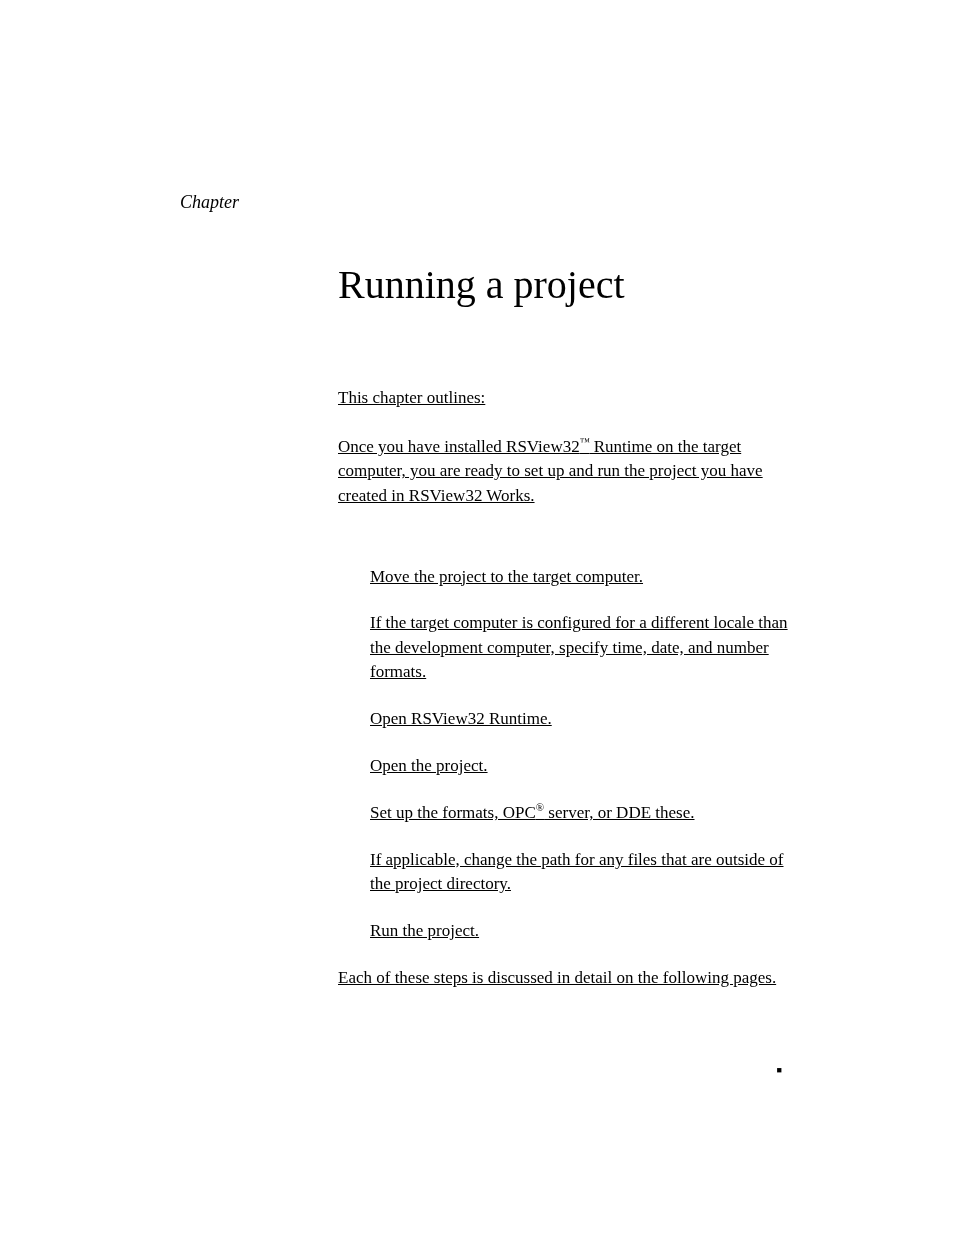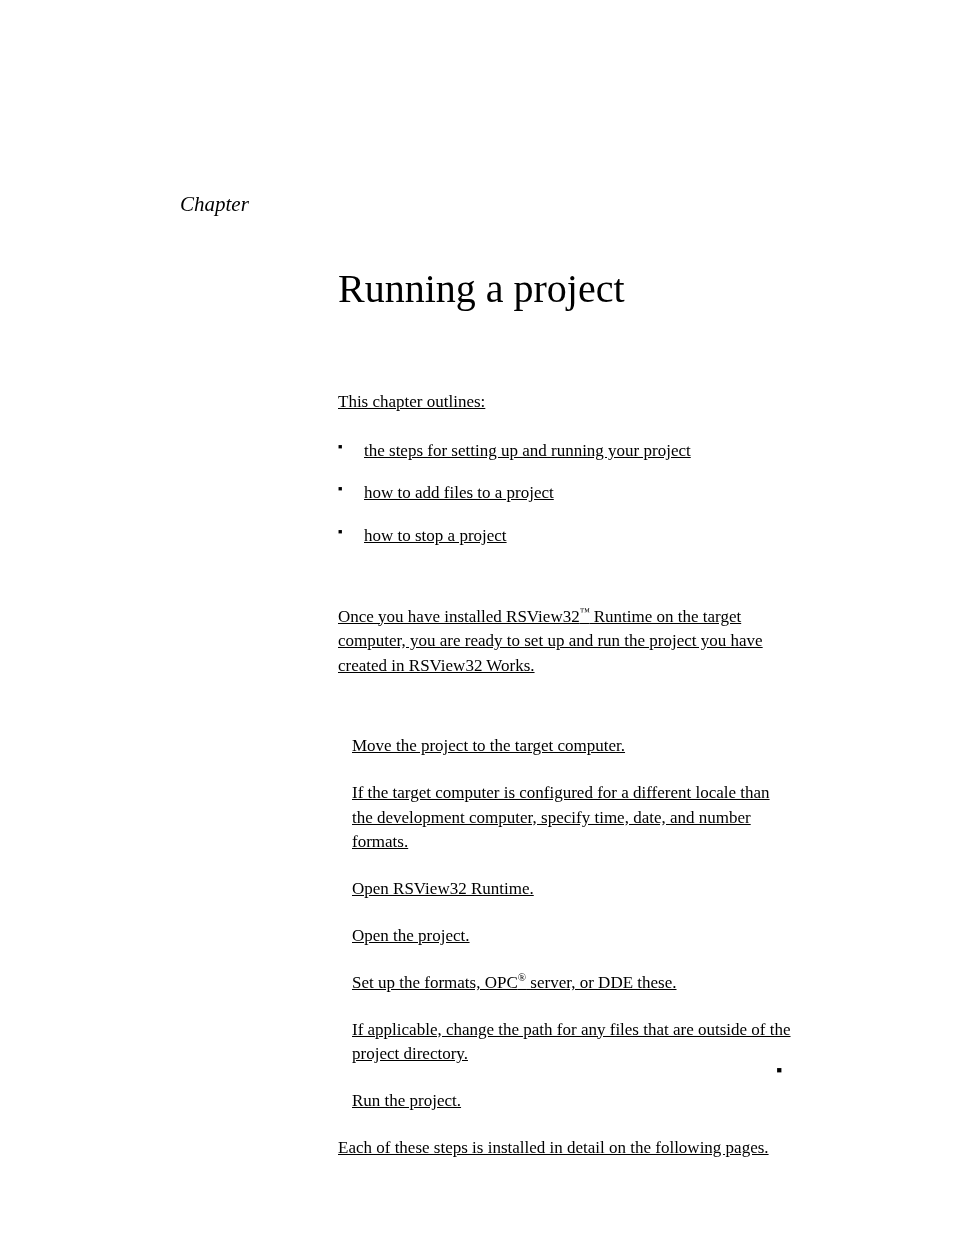--- a/index.html
+++ b/index.html
@@ -13,21 +13,21 @@
       background: #ffffff;
       font-family: Garamond, Georgia, 'Times New Roman', serif;
       color: #000000;
       position: relative;
     }
     .page {
       padding: 192px 160px 60px 180px;
     }
     .chapter-label {
       font-style: italic;
-      font-size: 21px;
+      font-size: 18px;
       margin-bottom: 48px;
     }
     .chapter-title {
       font-size: 40px;
       font-weight: 400;
       margin-left: 158px;
       margin-bottom: 78px;
     }
     .content {
       margin-left: 158px;
@@ -52,21 +52,21 @@
       position: absolute;
       left: 0;
       top: 3px;
       font-size: 7px;
     }
     .paragraph {
       margin-bottom: 56px;
     }
     .numbered-list {
       list-style: none;
-      margin-left: 14px;
+      margin-left: 32px;
       margin-bottom: 20px;
     }
     .numbered-list li {
       margin-bottom: 22px;
     }
     .closing {
       margin-bottom: 40px;
     }
     .page-marker {
       position: absolute;
@@ -86,39 +86,34 @@
 </head>
 <body>
 
 <div class="page">
   <div class="chapter-label">Chapter</div>
   <h1 class="chapter-title">Running a project</h1>
 
   <div class="content">
     <p class="intro-line">This chapter outlines:</p>
 
-    <ul class="bullet-list">
-      <li>the steps for setting up and running your project</li>
-      <li>how to add files to a project</li>
-      <li>how to stop a project</li>
-    </ul>
 
     <p class="paragraph">
       <span>Once you have installed RSView32</span><span class="tm">™</span><span> Runtime on the target computer, you are ready to set up and run the project you have created in RSView32 Works.</span>
     </p>
 
     <ol class="numbered-list">
       <li>Move the project to the target computer.</li>
       <li>If the target computer is configured for a different locale than the development computer, specify time, date, and number formats.</li>
       <li>Open RSView32 Runtime.</li>
       <li>Open the project.</li>
       <li>
         <span>Set up the formats, OPC</span><span class="reg">®</span><span> server, or DDE these.</span>
       </li>
       <li>If applicable, change the path for any files that are outside of the project directory.</li>
       <li>Run the project.</li>
     </ol>
 
-    <p class="closing">Each of these steps is installed in detail on the following pages.</p>
+    <p class="closing">Each of these steps is discussed in detail on the following pages.</p>
   </div>
 </div>
 
 <div class="page-marker">■</div>
 
 </body></html>

